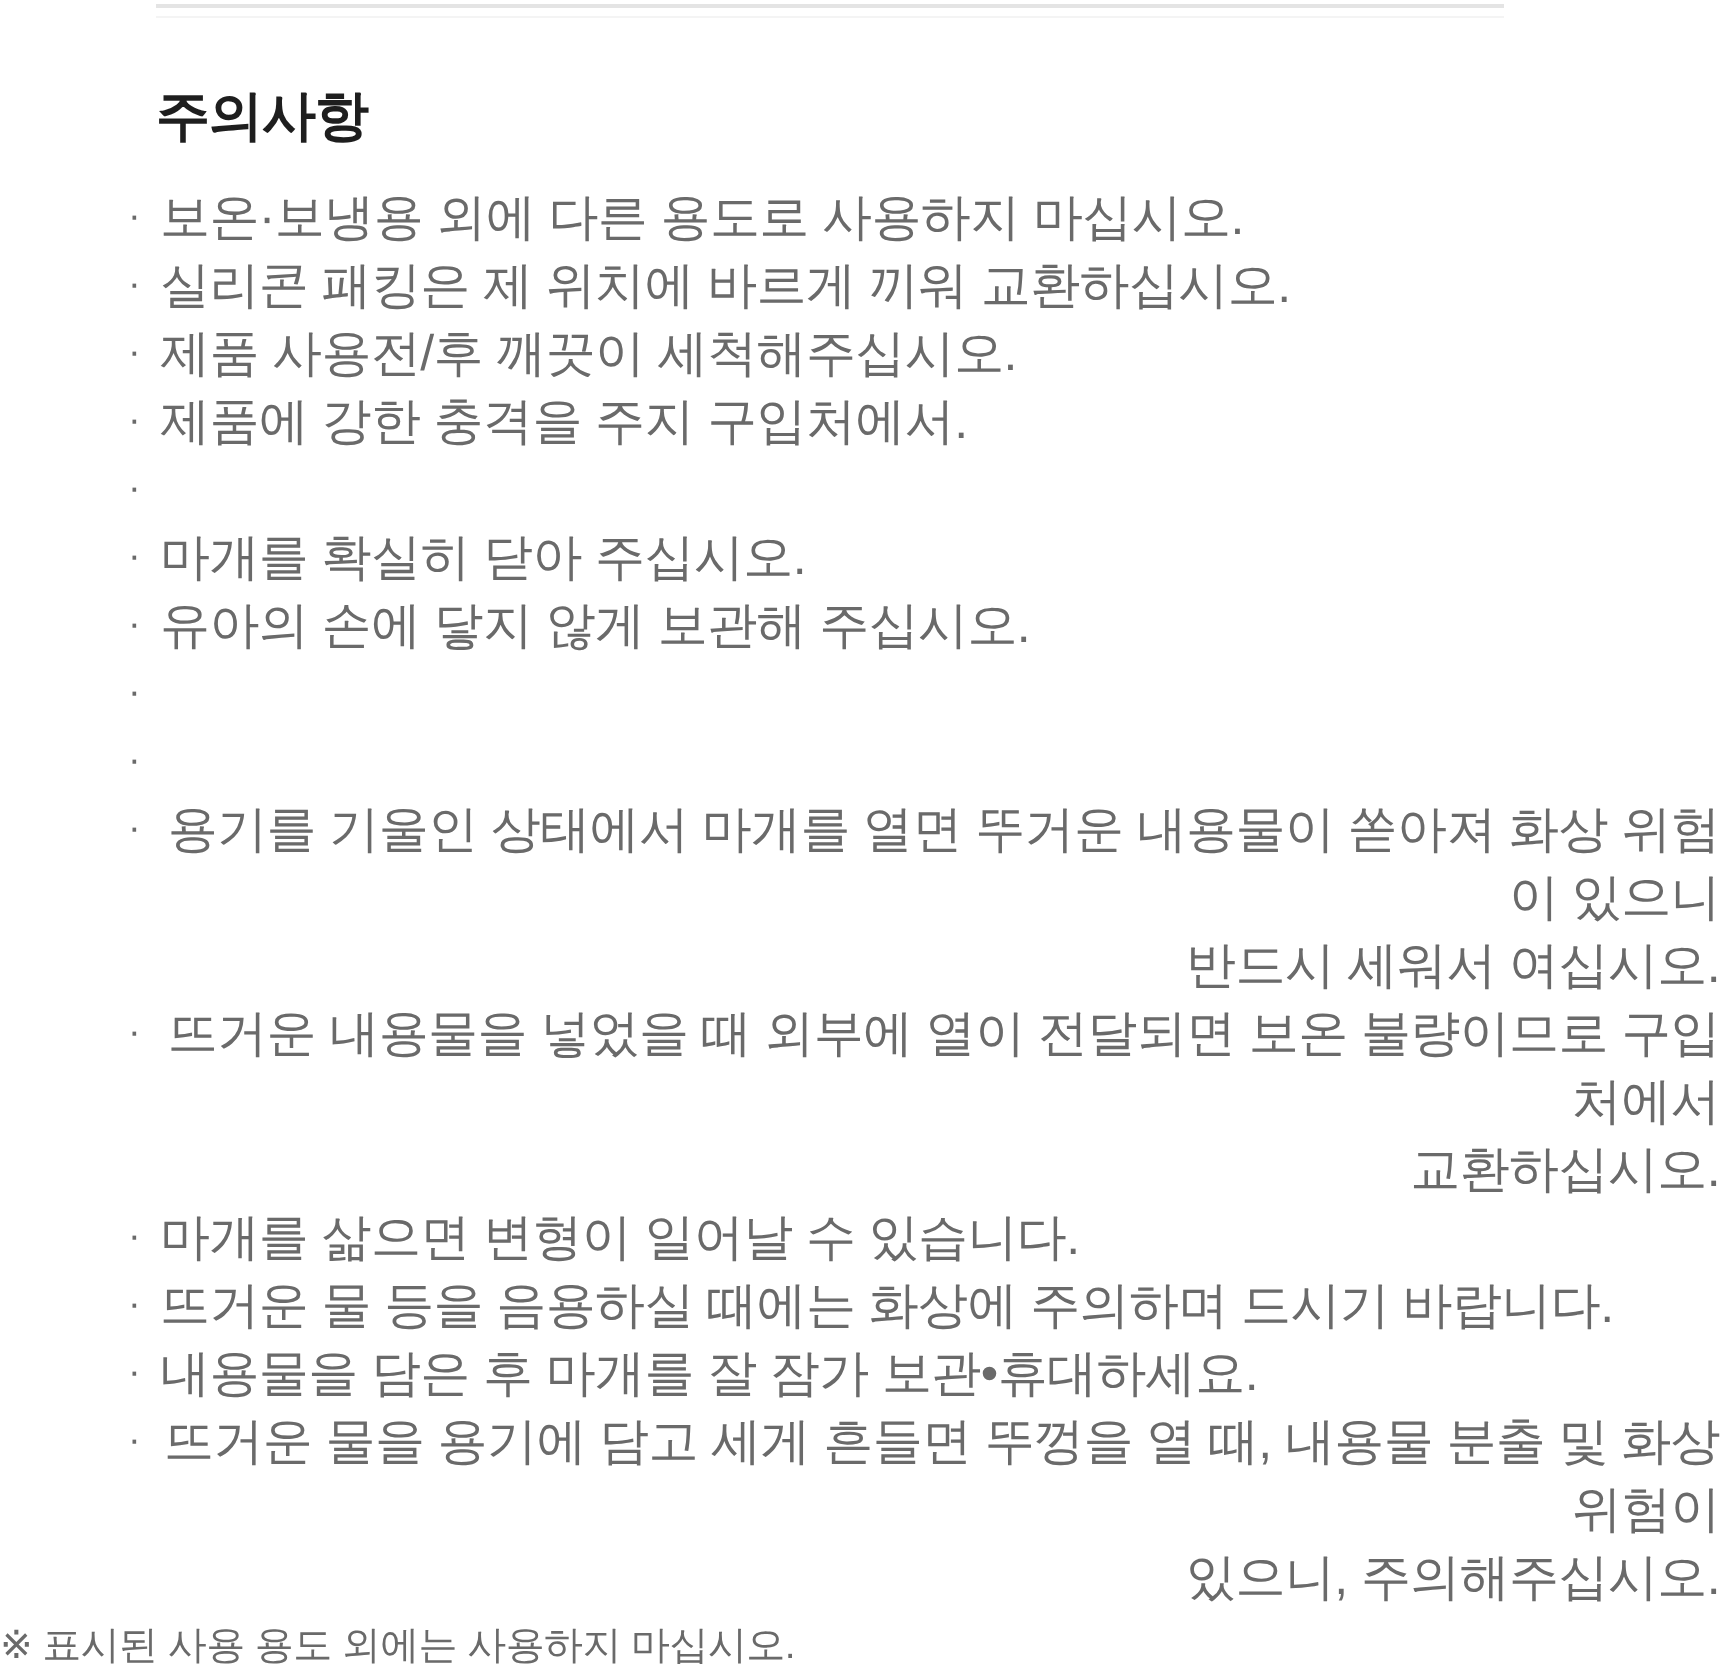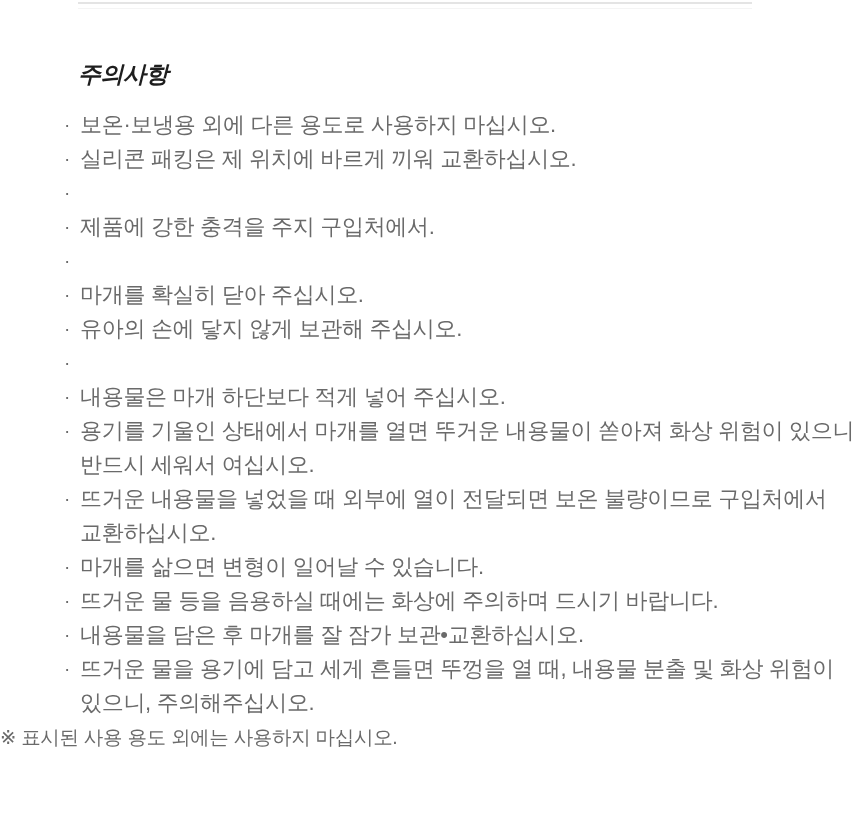--- a/index.html
+++ b/index.html
@@ -31,49 +31,49 @@
     top: 2px;
     height: 2px;
     background: var(--divider_strong);
   }
   .divider-faint {
     top: 8px;
     height: 1px;
     background: var(--divider_faint);
   }
   .title {
-    margin: 62px 0 0 78px;
-    font-size: 23px;
+    margin: 46px 0 0 78px;
+    font-size: 27px;
     line-height: 24px;
     font-weight: 700;
     color: var(--text_primary);
     letter-spacing: -0.5px;
-    font-style: italic;
   }
   .notice-list {
     list-style: none;
     margin: 22px 0 0 0;
     padding: 0 0 0 64px;
   }
   .notice-item {
     display: flex;
     align-items: flex-start;
   }
   .marker {
     flex: 0 0 16px;
     font-size: 19px;
     line-height: 34px;
     color: var(--text_secondary);
   }
   .text {
-    font-size: 22px;
+    font-size: 25px;
     line-height: 34px;
     color: var(--text_secondary);
     letter-spacing: -0.3px;
     white-space: pre-line;
+    text-align: right;
   }
   .note-row {
   }
   .note-text {
     font-size: 19.5px;
     line-height: 34px;
     color: var(--text_secondary);
     letter-spacing: -0.3px;
   }
 </style>
@@ -90,20 +90,21 @@
       <li class="notice-item">
     <span class="marker">·</span>
     <span class="text">보온·보냉용 외에 다른 용도로 사용하지 마십시오.</span>
   </li>
       <li class="notice-item">
     <span class="marker">·</span>
     <span class="text">실리콘 패킹은 제 위치에 바르게 끼워 교환하십시오.</span>
   </li>
       <li class="notice-item">
     <span class="marker">·</span>
+    <span class="text">제품 사용전/후 깨끗이 세척해주십시오.</span>
   </li>
       <li class="notice-item">
     <span class="marker">·</span>
     <span class="text">제품에 강한 충격을 주지 구입처에서.</span>
   </li>
       <li class="notice-item">
     <span class="marker">·</span>
   </li>
       <li class="notice-item">
     <span class="marker">·</span>
@@ -111,21 +112,20 @@
   </li>
       <li class="notice-item">
     <span class="marker">·</span>
     <span class="text">유아의 손에 닿지 않게 보관해 주십시오.</span>
   </li>
       <li class="notice-item">
     <span class="marker">·</span>
   </li>
       <li class="notice-item">
     <span class="marker">·</span>
-    <span class="text">내용물은 마개 하단보다 적게 넣어 주십시오.</span>
   </li>
       <li class="notice-item">
     <span class="marker">·</span>
     <span class="text">용기를 기울인 상태에서 마개를 열면 뚜거운 내용물이 쏟아져 화상 위험이 있으니
 반드시 세워서 여십시오.</span>
   </li>
       <li class="notice-item">
     <span class="marker">·</span>
     <span class="text">뜨거운 내용물을 넣었을 때 외부에 열이 전달되면 보온 불량이므로 구입처에서
 교환하십시오.</span>
@@ -133,21 +133,21 @@
       <li class="notice-item">
     <span class="marker">·</span>
     <span class="text">마개를 삶으면 변형이 일어날 수 있습니다.</span>
   </li>
       <li class="notice-item">
     <span class="marker">·</span>
     <span class="text">뜨거운 물 등을 음용하실 때에는 화상에 주의하며 드시기 바랍니다.</span>
   </li>
       <li class="notice-item">
     <span class="marker">·</span>
-    <span class="text">내용물을 담은 후 마개를 잘 잠가 보관•교환하십시오.</span>
+    <span class="text">내용물을 담은 후 마개를 잘 잠가 보관•휴대하세요.</span>
   </li>
       <li class="notice-item">
     <span class="marker">·</span>
     <span class="text">뜨거운 물을 용기에 담고 세게 흔들면 뚜껑을 열 때, 내용물 분출 및 화상 위험이
 있으니, 주의해주십시오.</span>
   </li>
     </ul>
 
   <div class="note-row">
     <span class="note-text">※ 표시된 사용 용도 외에는 사용하지 마십시오.</span>

